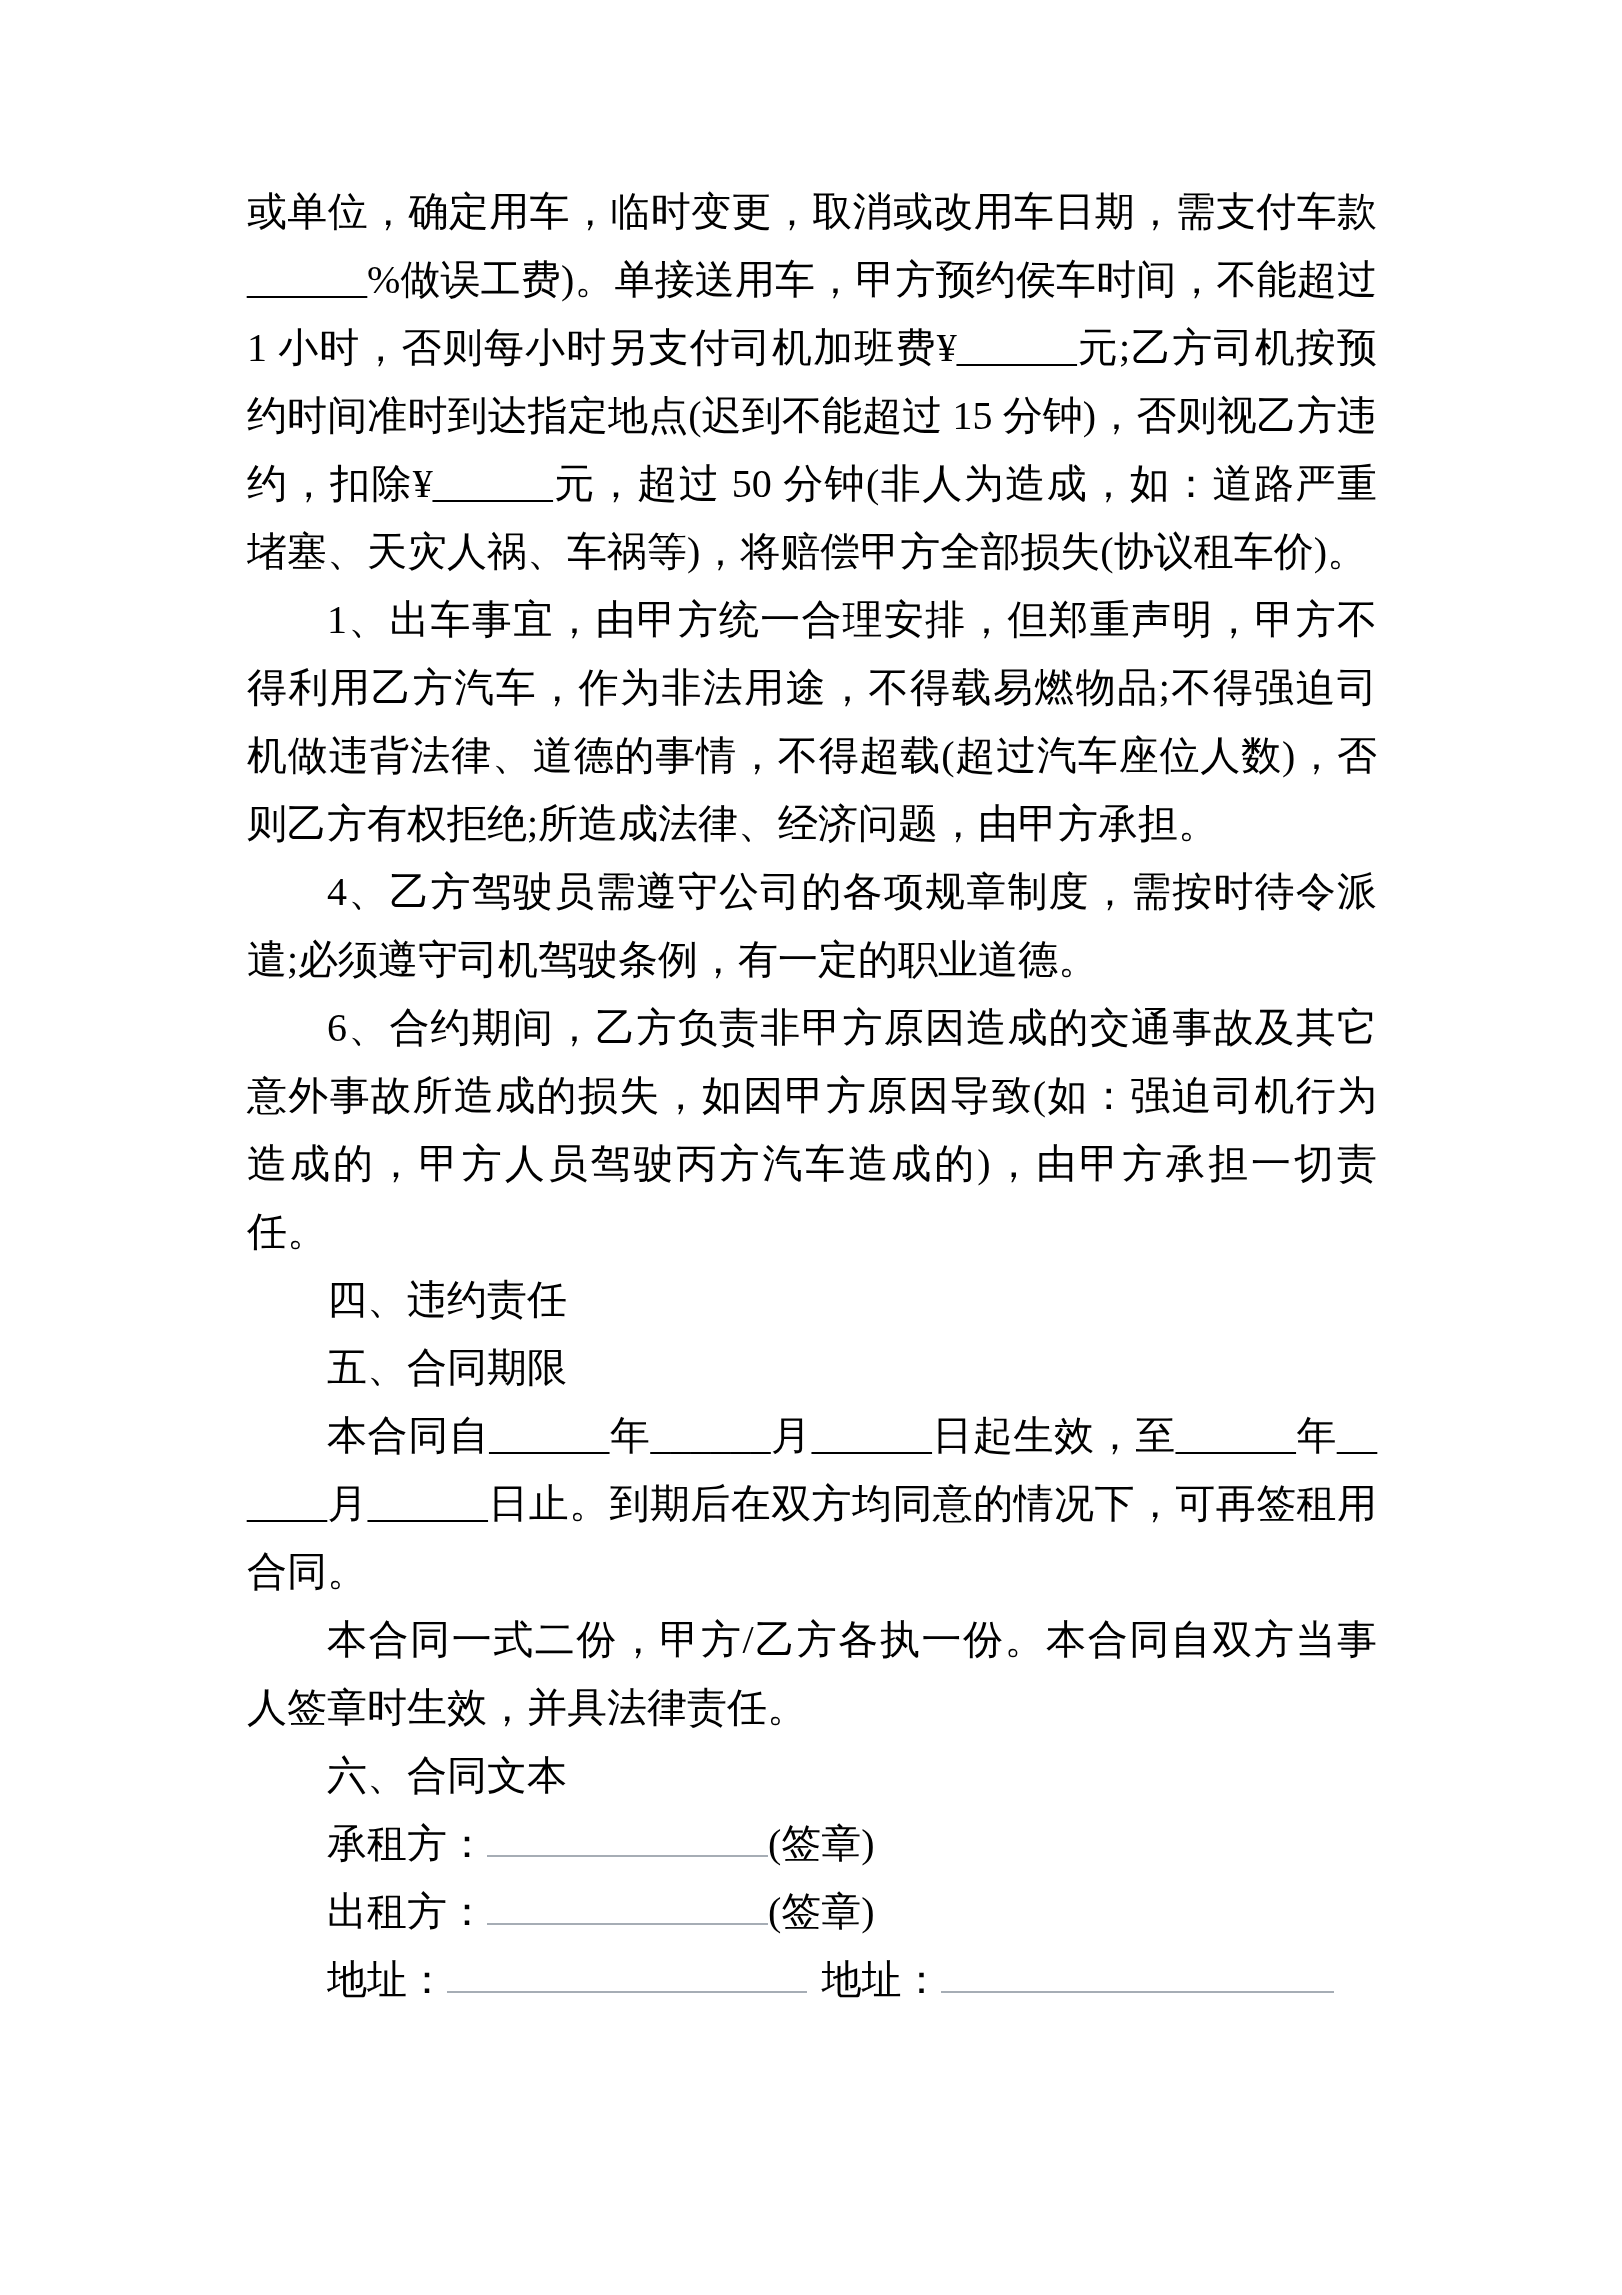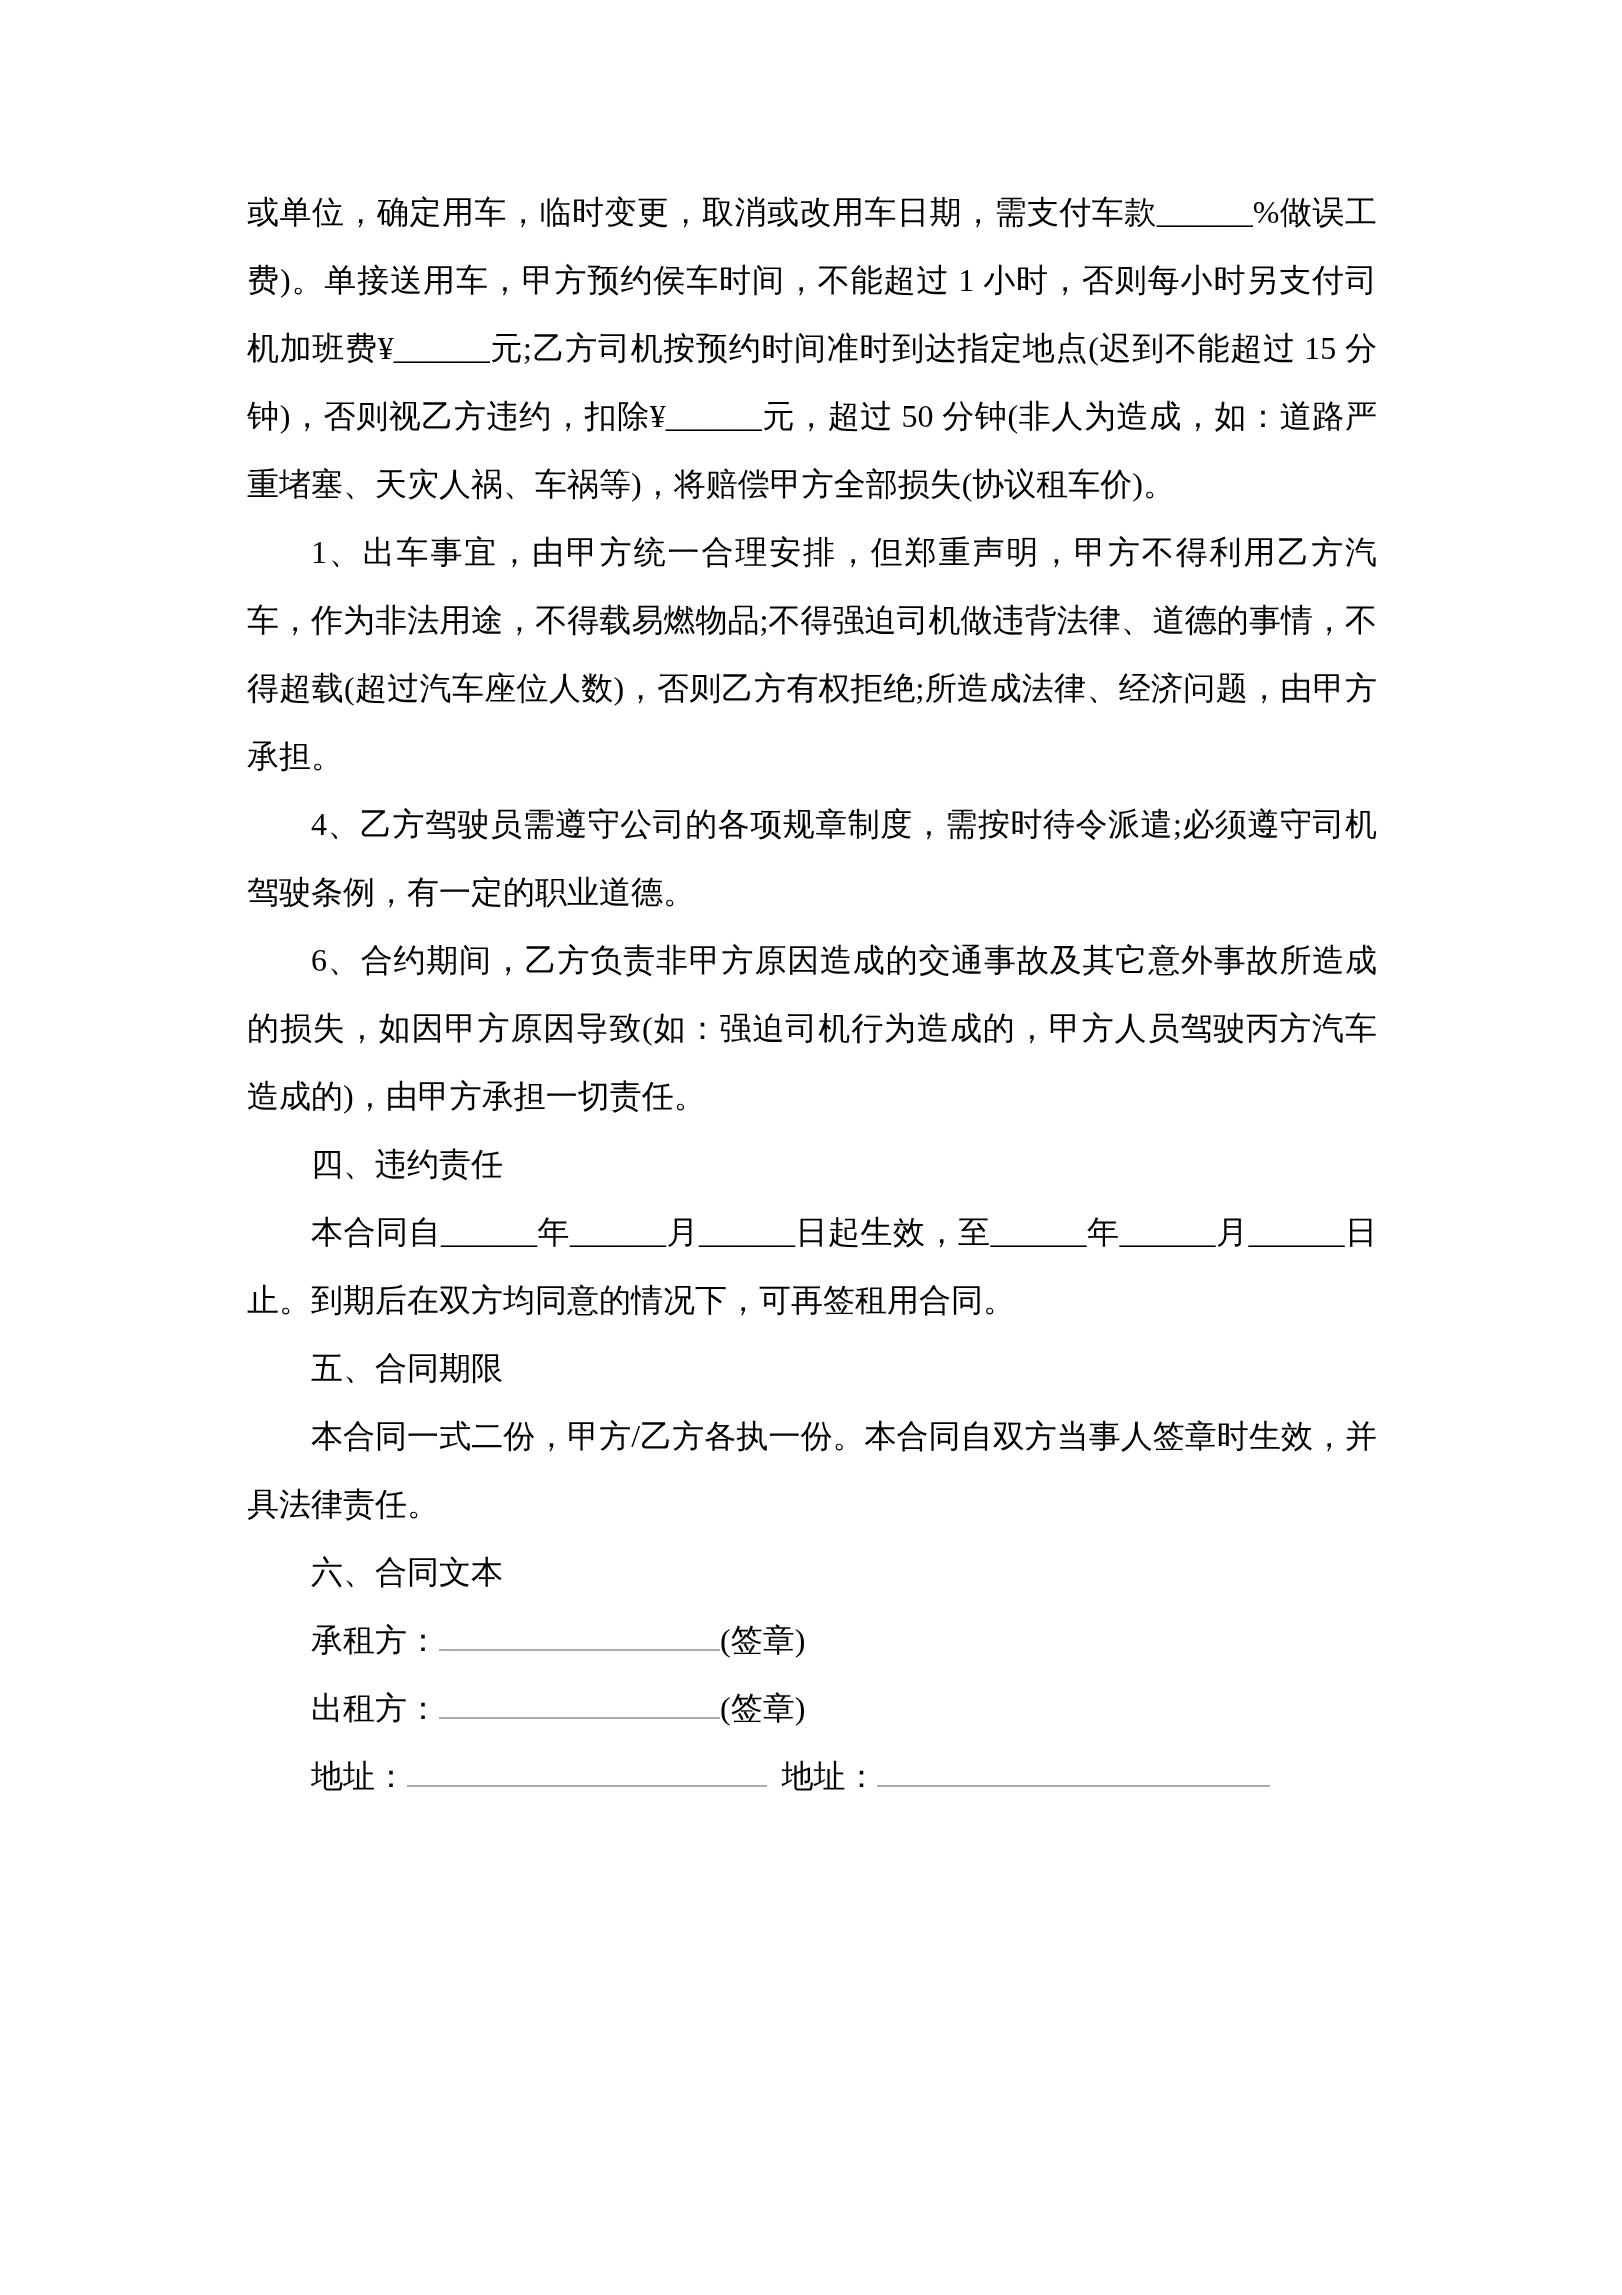--- a/index.html
+++ b/index.html
@@ -8,21 +8,21 @@
     background: #ffffff;
   }
   .page {
     position: relative;
     width: 1623px;
     height: 2295px;
     background: #ffffff;
     box-sizing: border-box;
     padding: 178px 246px 0 247px;
     font-family: "Liberation Serif", "DejaVu Serif", serif;
-    font-size: 32px;
+    font-size: 40px;
     line-height: 68px;
     color: #000000;
     overflow: hidden;
   }
   .para {
     margin: 0;
     text-align: justify;
     text-indent: 2em;
     word-break: break-all;
   }
@@ -58,22 +58,22 @@
 </head>
 <body>
 
 <div class="page">
 
   <p class="para no-indent">或单位，确定用车，临时变更，取消或改用车日期，需支付车款______%做误工费)。单接送用车，甲方预约侯车时间，不能超过 1 小时，否则每小时另支付司机加班费¥______元;乙方司机按预约时间准时到达指定地点(迟到不能超过 15 分钟)，否则视乙方违约，扣除¥______元，超过 50 分钟(非人为造成，如：道路严重堵塞、天灾人祸、车祸等)，将赔偿甲方全部损失(协议租车价)。</p>
   <p class="para">1、出车事宜，由甲方统一合理安排，但郑重声明，甲方不得利用乙方汽车，作为非法用途，不得载易燃物品;不得强迫司机做违背法律、道德的事情，不得超载(超过汽车座位人数)，否则乙方有权拒绝;所造成法律、经济问题，由甲方承担。</p>
   <p class="para">4、乙方驾驶员需遵守公司的各项规章制度，需按时待令派遣;必须遵守司机驾驶条例，有一定的职业道德。</p>
   <p class="para">6、合约期间，乙方负责非甲方原因造成的交通事故及其它意外事故所造成的损失，如因甲方原因导致(如：强迫司机行为造成的，甲方人员驾驶丙方汽车造成的)，由甲方承担一切责任。</p>
   <p class="para">四、违约责任</p>
+  <p class="para">五、合同期限</p>
   <p class="para">本合同自______年______月______日起生效，至______年______月______日止。到期后在双方均同意的情况下，可再签租用合同。</p>
-  <p class="para">五、合同期限</p>
   <p class="para">本合同一式二份，甲方/乙方各执一份。本合同自双方当事人签章时生效，并具法律责任。</p>
   <p class="para">六、合同文本</p>
 
   <p class="sig-line">
     <span>承租方：</span><span class="blank seal"></span><span>(签章)</span>
   </p>
 
   <p class="sig-line">
     <span>出租方：</span><span class="blank seal"></span><span>(签章)</span>
   </p>

